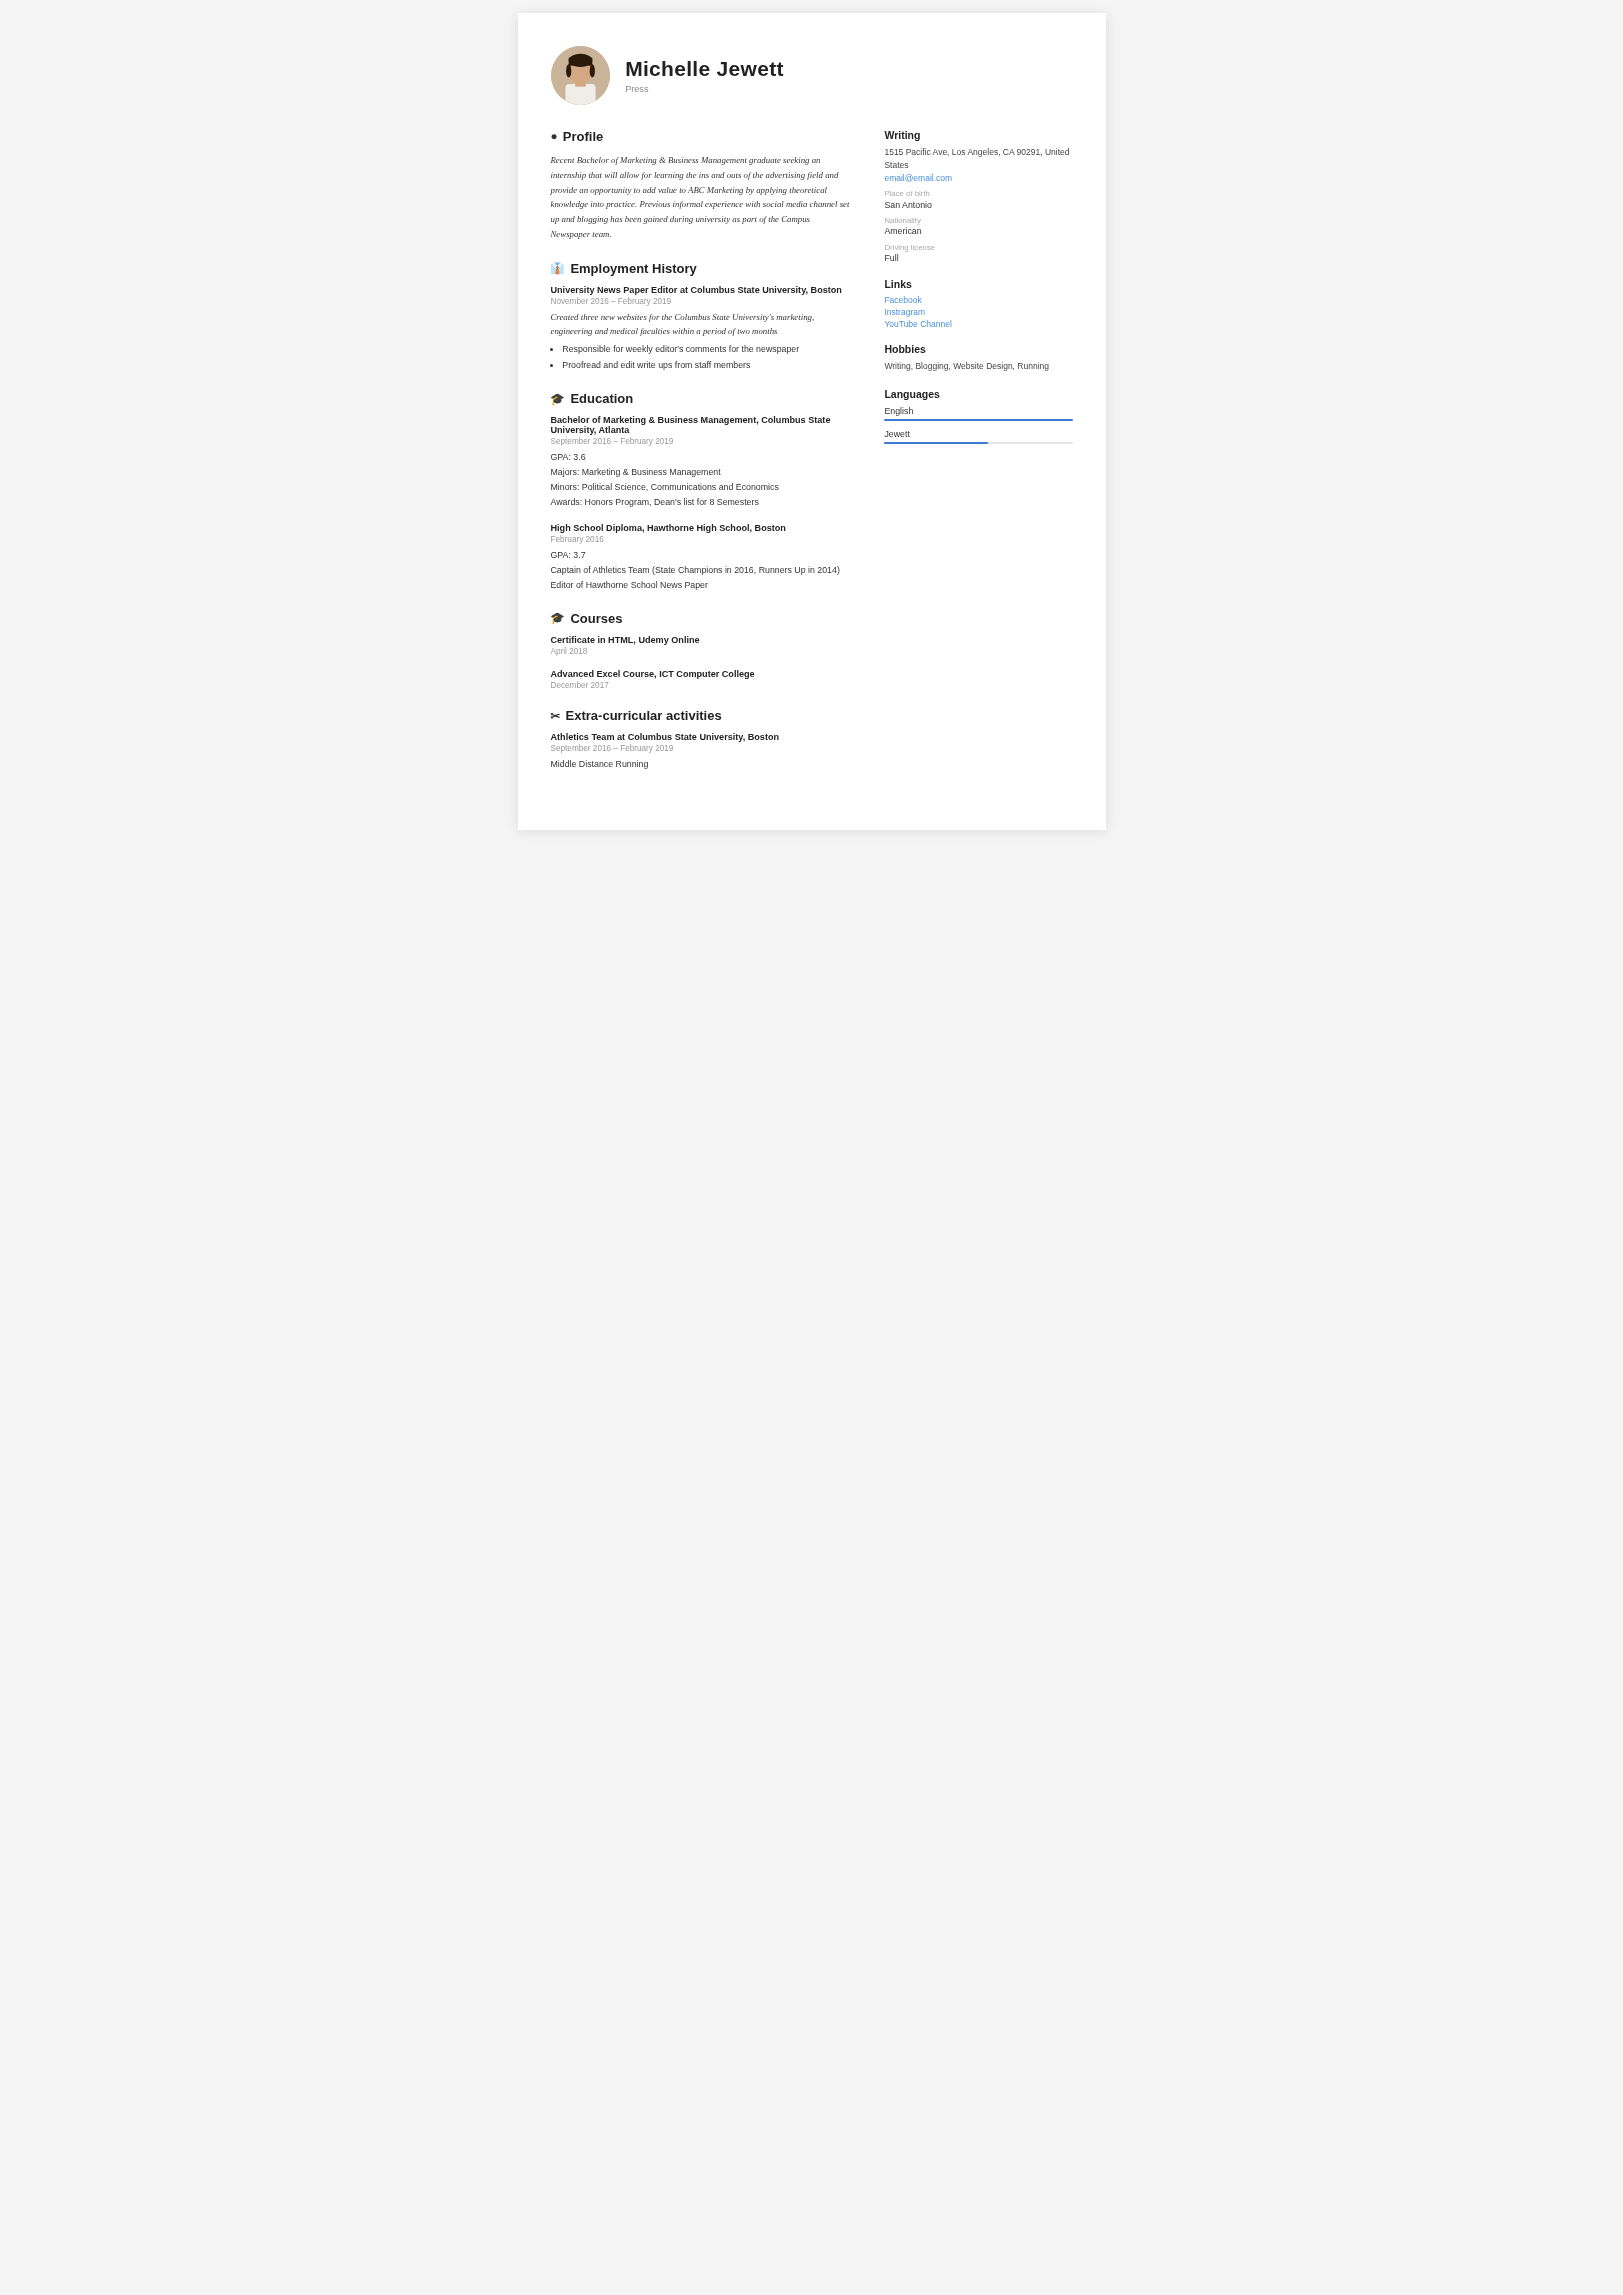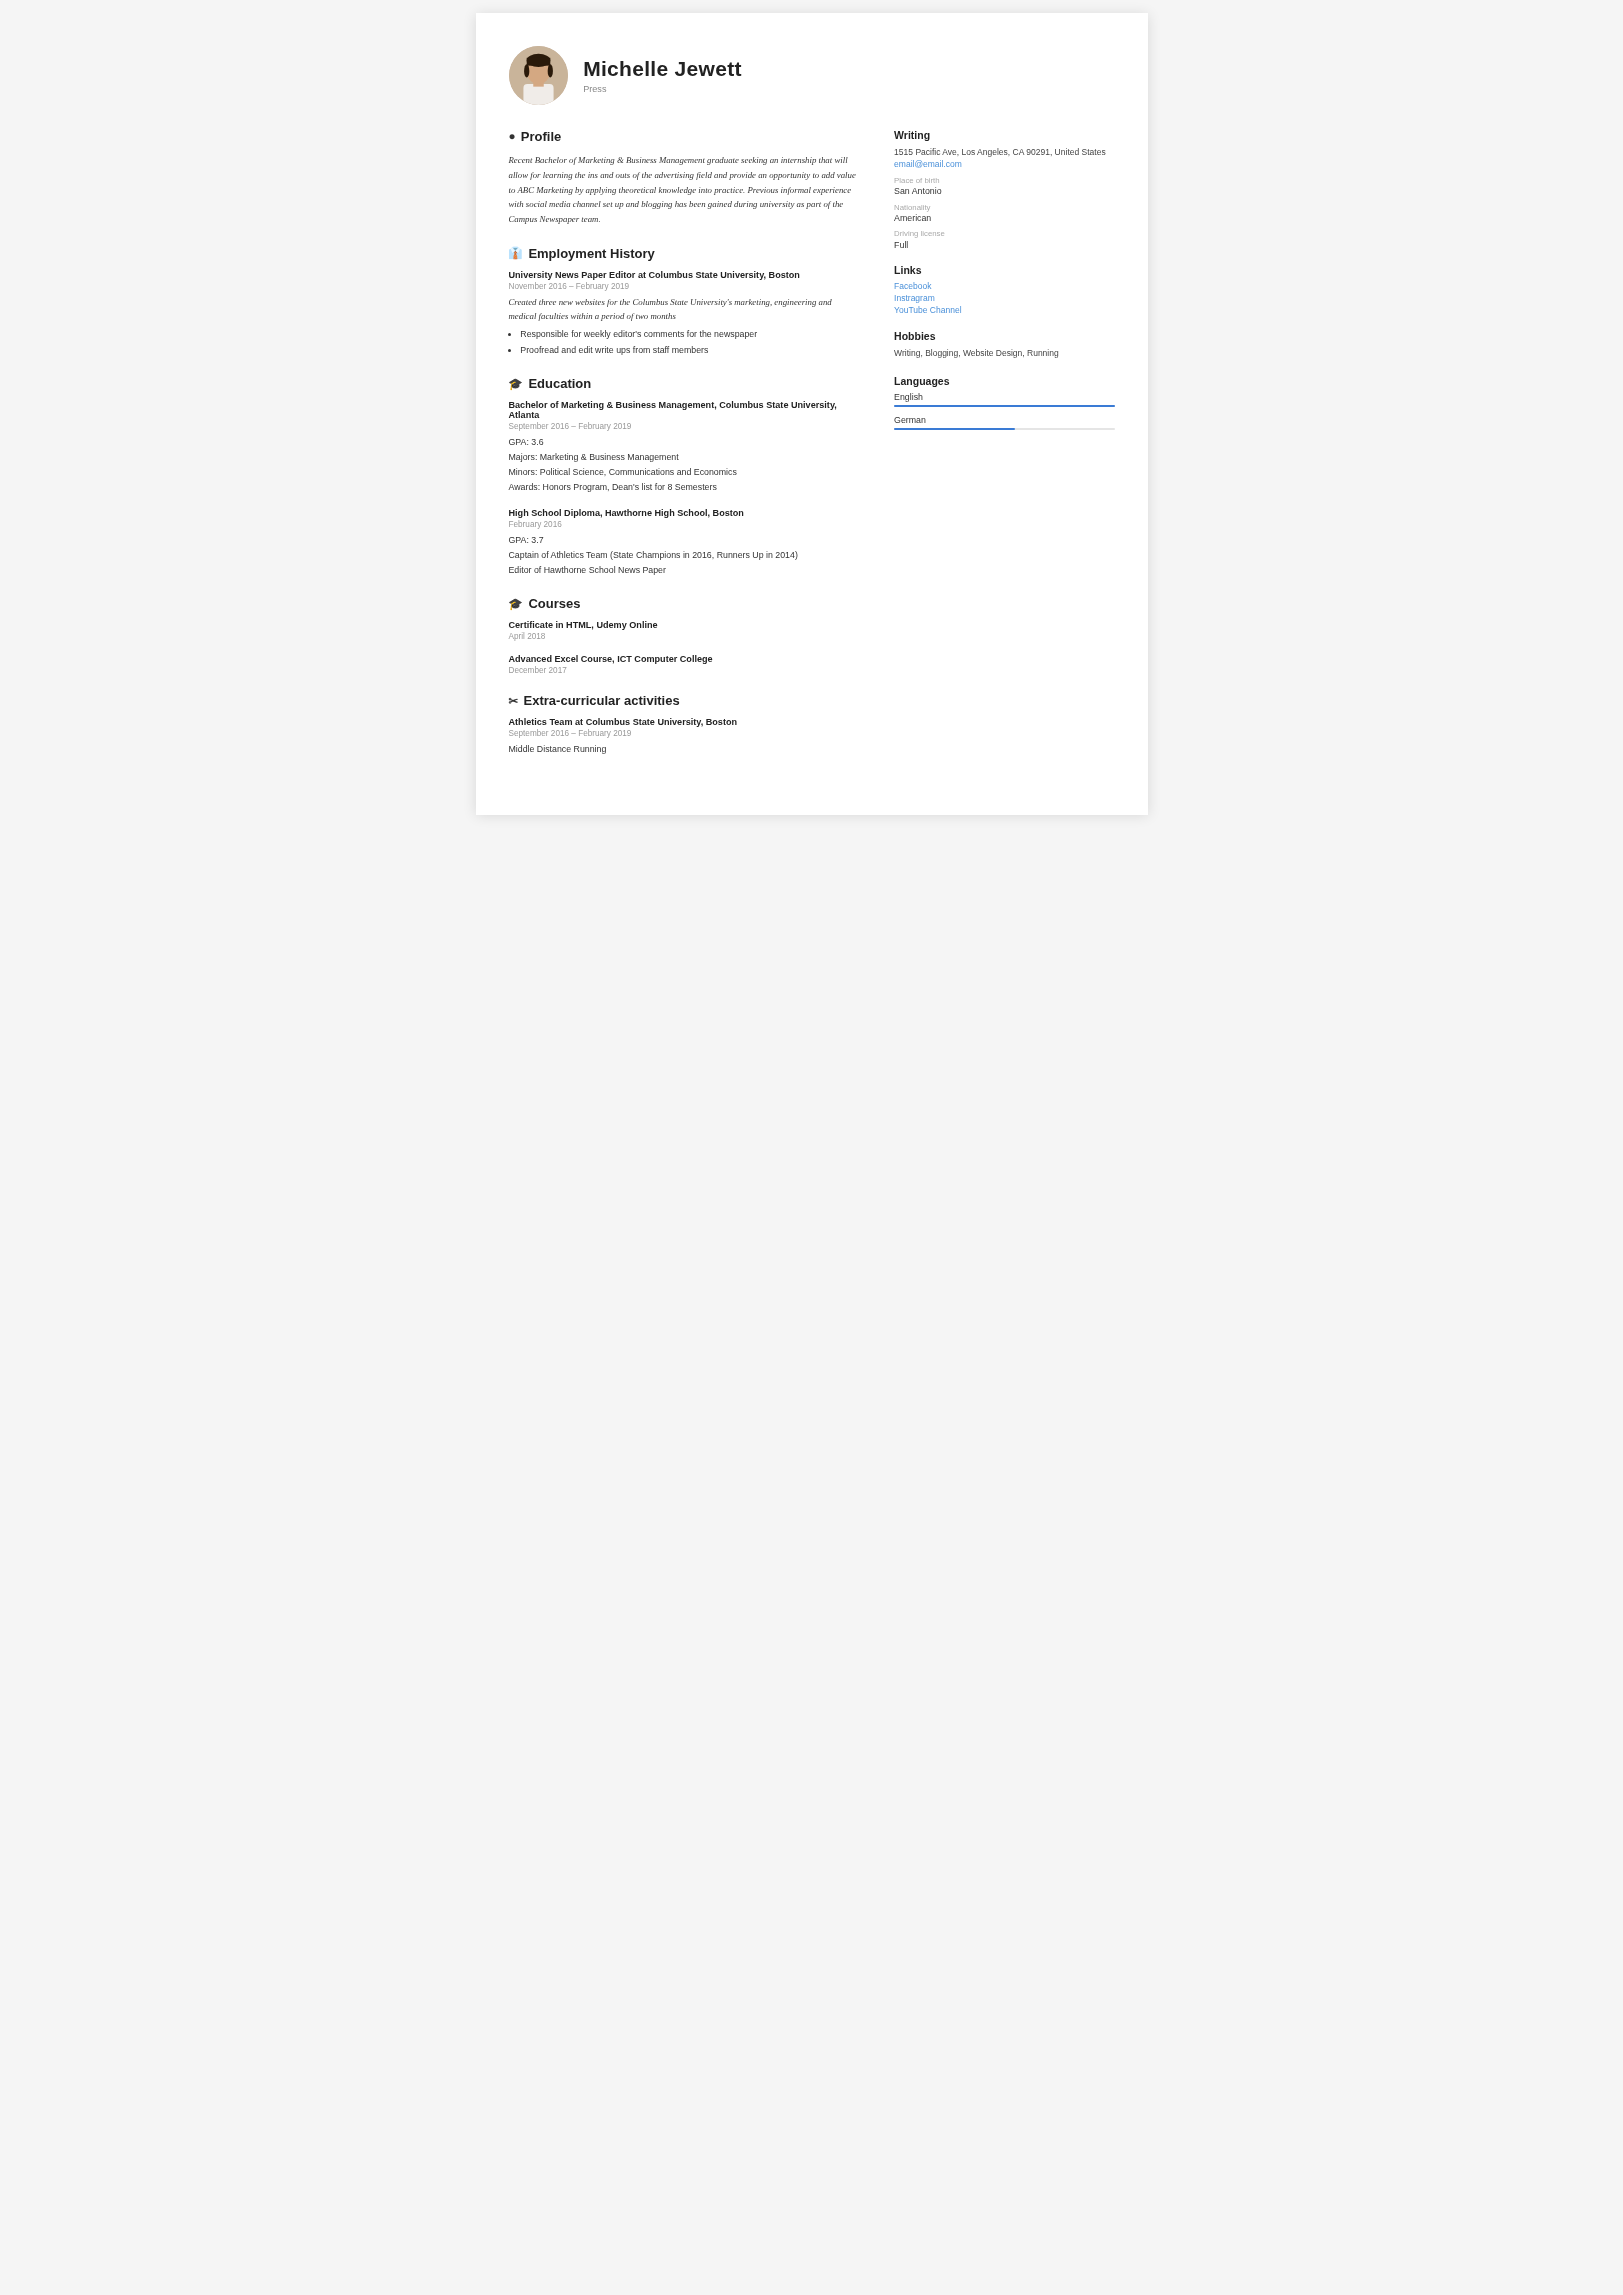--- a/index.html
+++ b/index.html
@@ -5,21 +5,21 @@
     * { margin: 0; padding: 0; box-sizing: border-box; }
     body {
       font-family: 'Georgia', 'Times New Roman', serif;
       background: #f5f5f5;
       display: flex;
       justify-content: center;
       padding: 13px;
     }
     .resume {
       background: #fff;
-      width: 672px;
+      width: 588px;
       padding: 33px 33px 39px 33px;
       box-shadow: 0 1.3px 13px rgba(0,0,0,0.12);
     }
     
     .header {
       display: flex;
       align-items: center;
       margin-bottom: 23.5px;
     }
     .avatar {
@@ -332,21 +332,21 @@
 
       <div class="right-section">
         <div class="right-section-heading">Languages</div>
         <div class="lang-item">
           <div class="lang-name">English</div>
           <div class="lang-bar-bg">
             <div class="lang-bar-fill" style="width:100%"></div>
           </div>
         </div>
         <div class="lang-item">
-          <div class="lang-name">German</div>
+          <div class="lang-name">Jewett</div>
           <div class="lang-bar-bg">
             <div class="lang-bar-fill" style="width:55%"></div>
           </div>
         </div>
       </div>
 
     </div>
   </div>
 </div>
 

